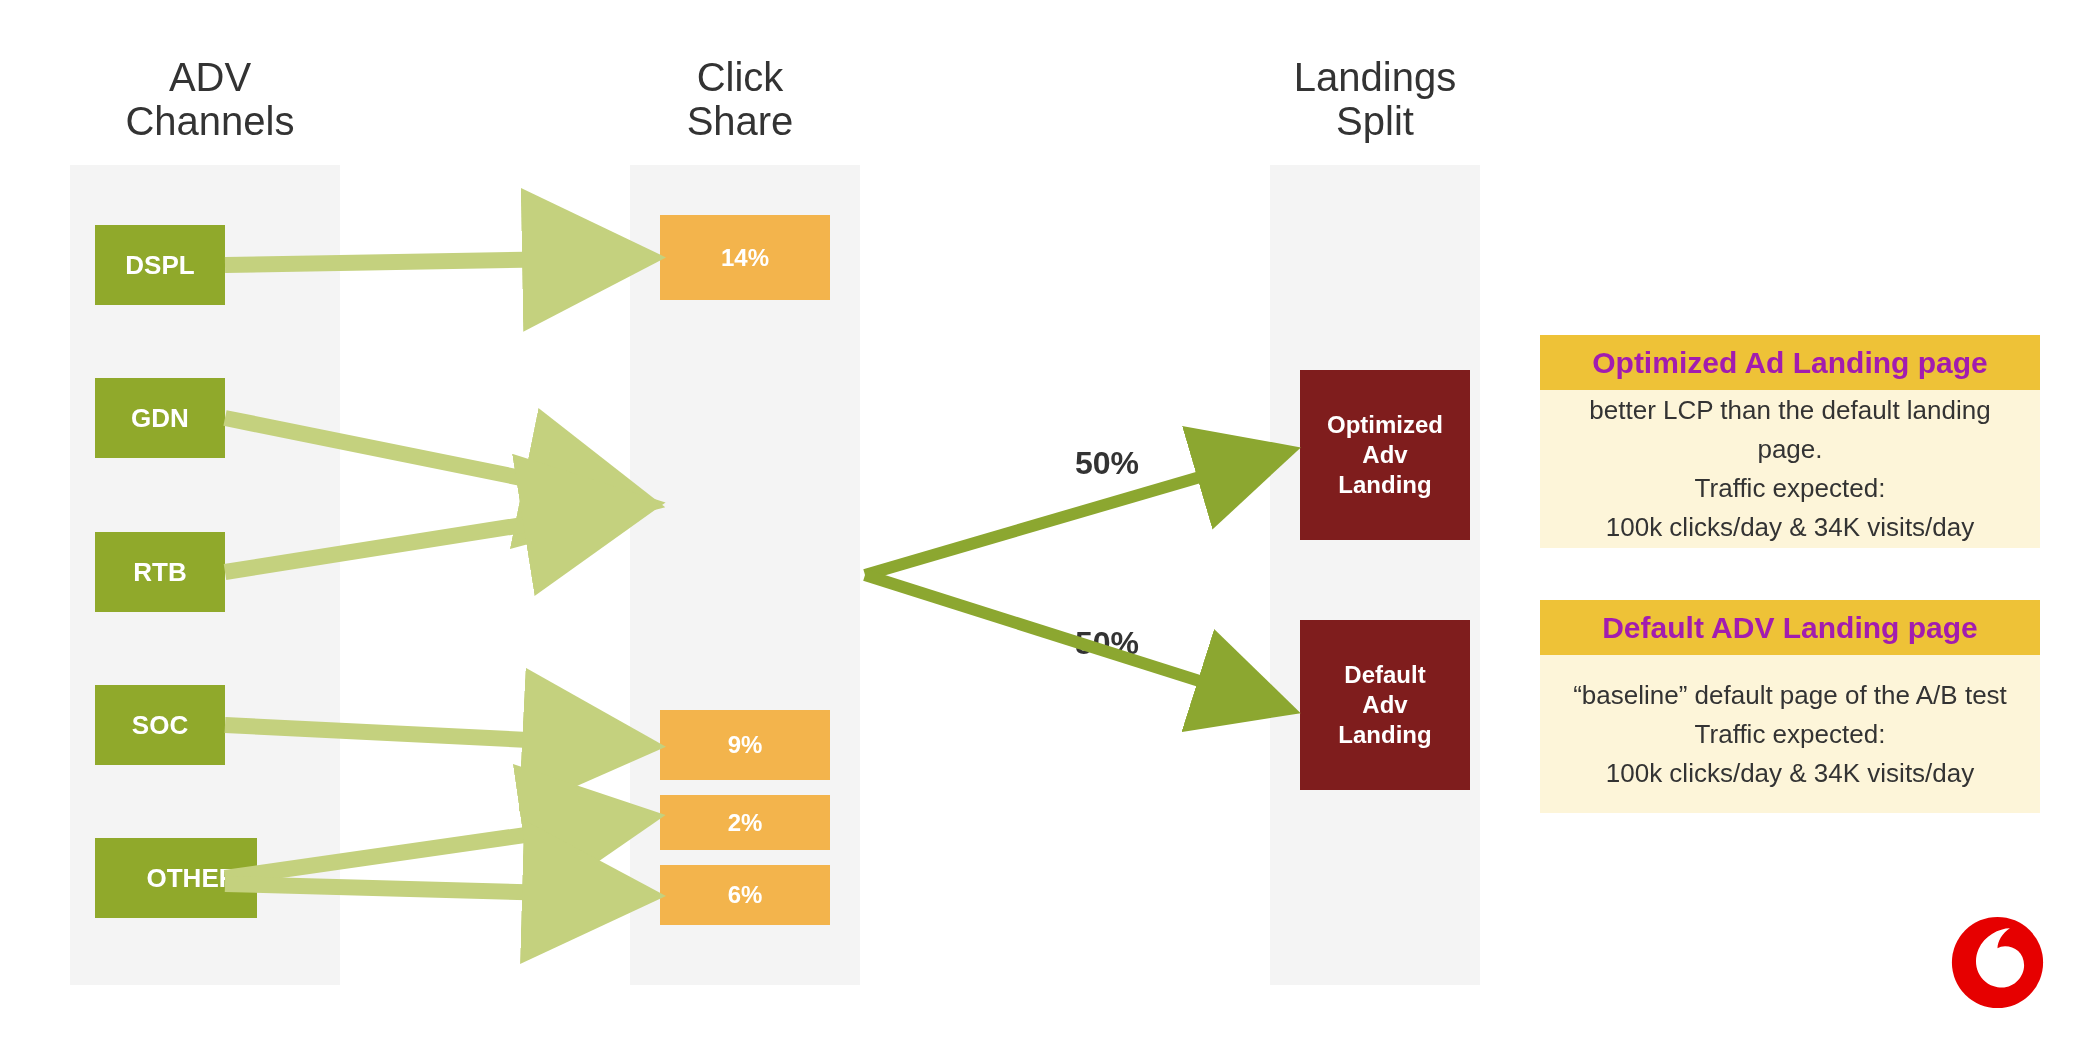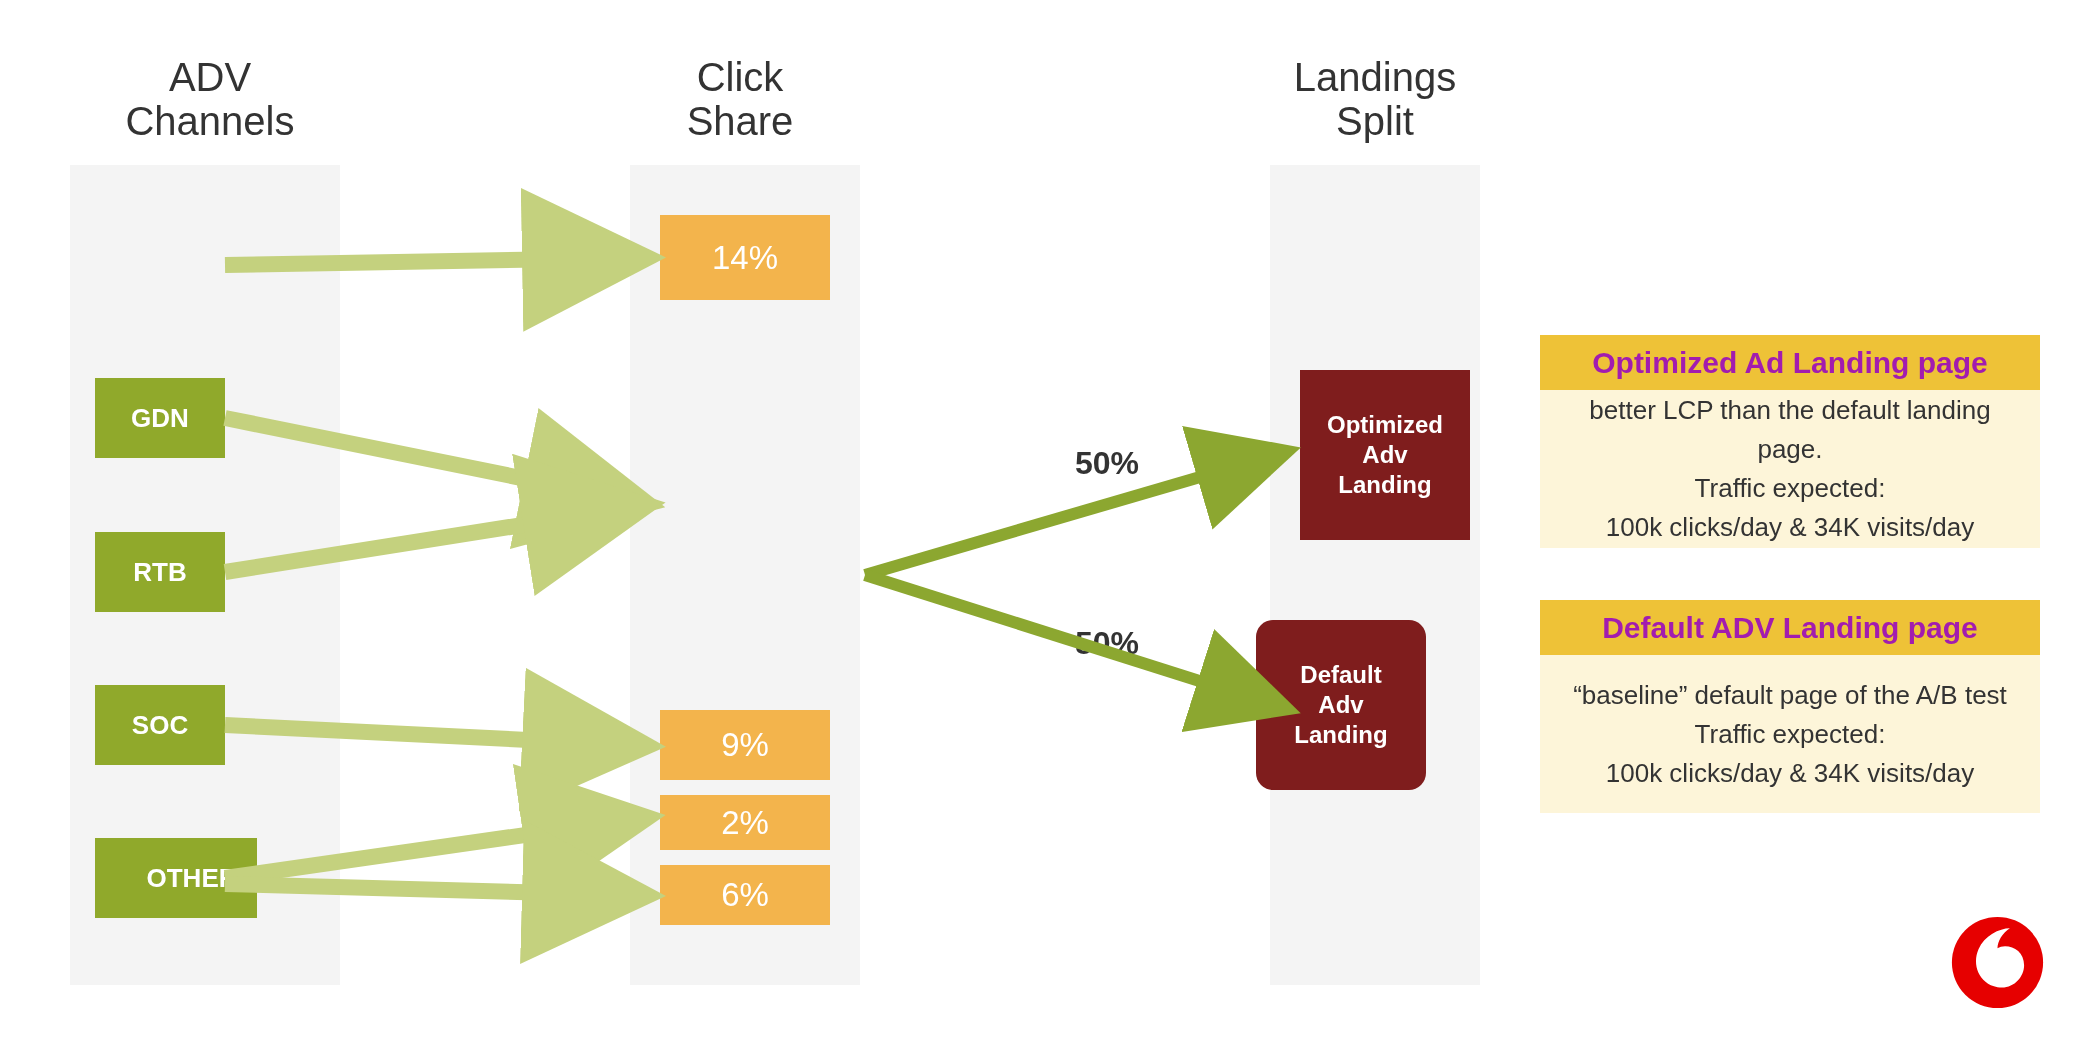--- a/index.html
+++ b/index.html
@@ -32,22 +32,22 @@
     color: #fff;
     font-weight: 700;
     font-size: 26px;
     display: flex;
     align-items: center;
     justify-content: center;
   }
   .share {
     background: #f3b44c;
     color: #fff;
-    font-weight: 400;
-    font-size: 33px;
+    font-weight: 700;
+    font-size: 24px;
     display: flex;
     align-items: center;
     justify-content: center;
   }
   .land {
     background: #7f1d1d;
     color: #fff;
     font-weight: 700;
     font-size: 24px;
     line-height: 1.25;
@@ -100,37 +100,38 @@
 Channels</div>
   <div class="abs col-title" style="left:630px; top:55px; width:220px;">Click
 Share</div>
   <div class="abs col-title" style="left:1265px; top:55px; width:220px;">Landings
 Split</div>
 
   <div class="abs col-bg" style="left:70px;  top:165px; width:270px; height:820px;"></div>
   <div class="abs col-bg" style="left:630px; top:165px; width:230px; height:820px;"></div>
   <div class="abs col-bg" style="left:1270px; top:165px; width:210px; height:820px;"></div>
 
+  <div class="abs chan" style="left:95px; top:225px; width:130px; height:80px;">DSPL</div>
   <div class="abs chan" style="left:95px; top:378px; width:130px; height:80px;">GDN</div>
   <div class="abs chan" style="left:95px; top:532px; width:130px; height:80px;">RTB</div>
   <div class="abs chan" style="left:95px; top:685px; width:130px; height:80px;">SOC</div>
   <div class="abs chan" style="left:95px; top:838px; width:130px; height:80px;padding-left:32px;">OTHER</div>
 
   <div class="abs share" style="left:660px; top:215px; width:170px; height:85px;">14%</div>
   <div class="abs share" style="left:660px; top:710px; width:170px; height:70px;">9%</div>
   <div class="abs share" style="left:660px; top:795px; width:170px; height:55px;">2%</div>
   <div class="abs share" style="left:660px; top:865px; width:170px; height:60px;">6%</div>
 
   <div class="abs split-label" style="left:1075px; top:445px;">50%</div>
   <div class="abs split-label" style="left:1075px; top:625px;">50%</div>
 
   <div class="abs land" style="left:1300px; top:370px; width:150px; height:170px; white-space:pre-line;">Optimized
 Adv
 Landing</div>
-  <div class="abs land" style="left:1256px; top:620px; width:150px; height:170px; white-space:pre-line;border-radius:17px;">Default
+  <div class="abs land" style="left:1300px; top:620px; width:150px; height:170px; white-space:pre-line;">Default
 Adv
 Landing</div>
 
   <div class="abs note-head" style="left:1540px; top:335px; width:500px; height:55px;">Optimized Ad Landing page</div>
   <div class="abs note-body" style="left:1540px; top:390px; width:500px; height:158px; white-space:pre-line;">better LCP than the default landing page.
 Traffic expected:
 100k clicks/day  &amp; 34K visits/day</div>
 
   <div class="abs note-head" style="left:1540px; top:600px; width:500px; height:55px;">Default ADV Landing page</div>
   <div class="abs note-body" style="left:1540px; top:655px; width:500px; height:158px; white-space:pre-line;">“baseline” default page of the A/B test

